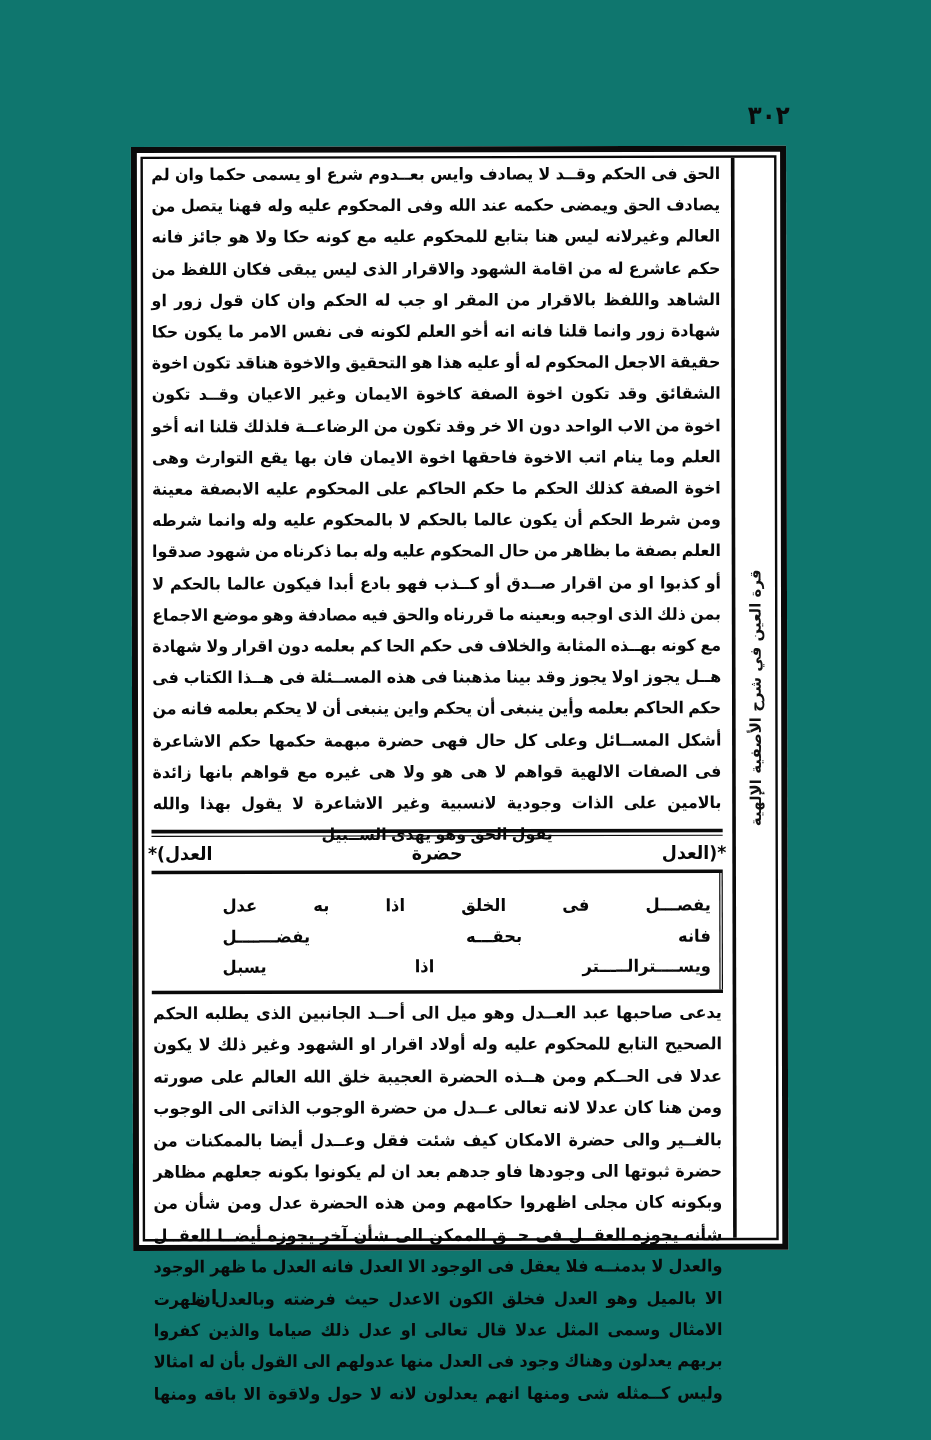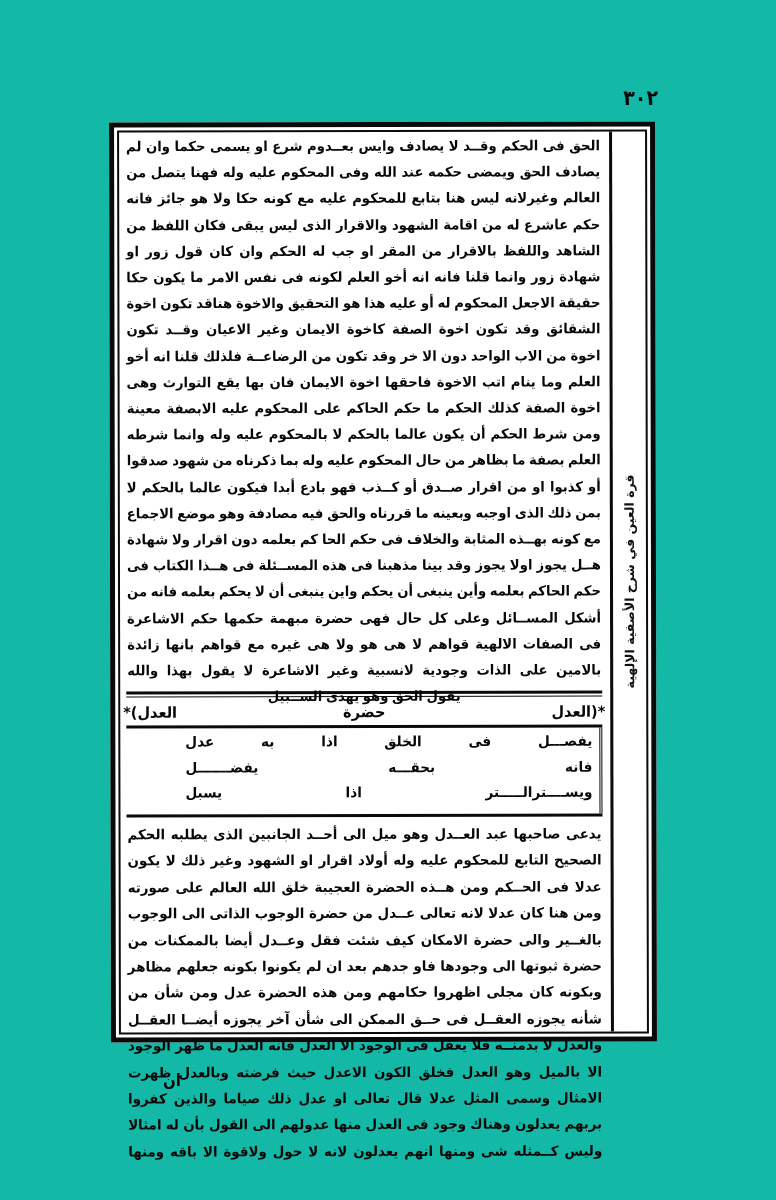--- a/index.html
+++ b/index.html
@@ -11,21 +11,21 @@
     width: 776px;
     height: 1200px;
     font-family: "DejaVu Sans", sans-serif;
     overflow: hidden;
     position: relative;
   }
 
   .page {
     position: absolute;
     inset: 0;
-    background: #14b8a6;
+    background: #0f766e;
   }
 
   
   .page-number {
     position: absolute;
     top: 86px;
     right: 118px;
     font-family: "DejaVu Sans", sans-serif;
     font-size: 19px;
     font-weight: 700;
@@ -155,21 +155,21 @@
     border-bottom: 3px solid #0a0a0a;
     margin: 0 3px;
     min-height: 86px;
   }
   .verse-pad {
     width: 52px;
     flex: 0 0 52px;
   }
   .verse-col {
     flex: 1 1 auto;
-    padding: 1px 7px 5px 7px;
+    padding: 15px 7px 5px 7px;
     direction: rtl;
     text-align: justify;
     text-align-last: justify;
   }
   .verse-col.right {
     border-left: 3px double #0a0a0a;
   }
   .verse-col.left {
     border-right: 3px double #0a0a0a;
   }

